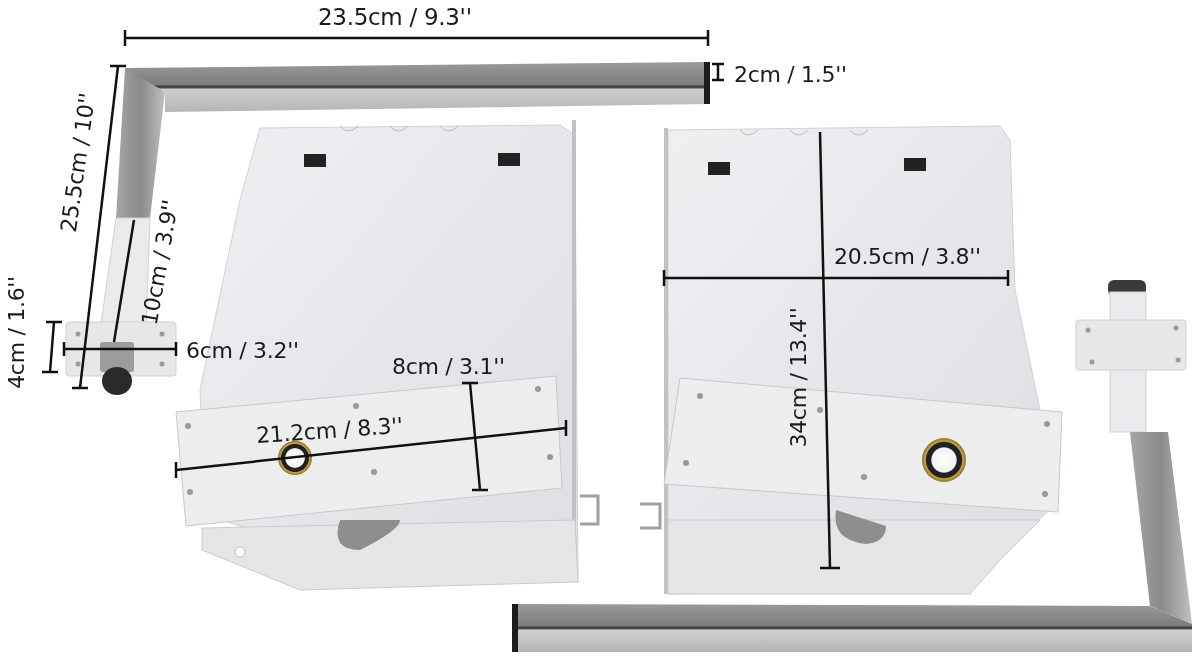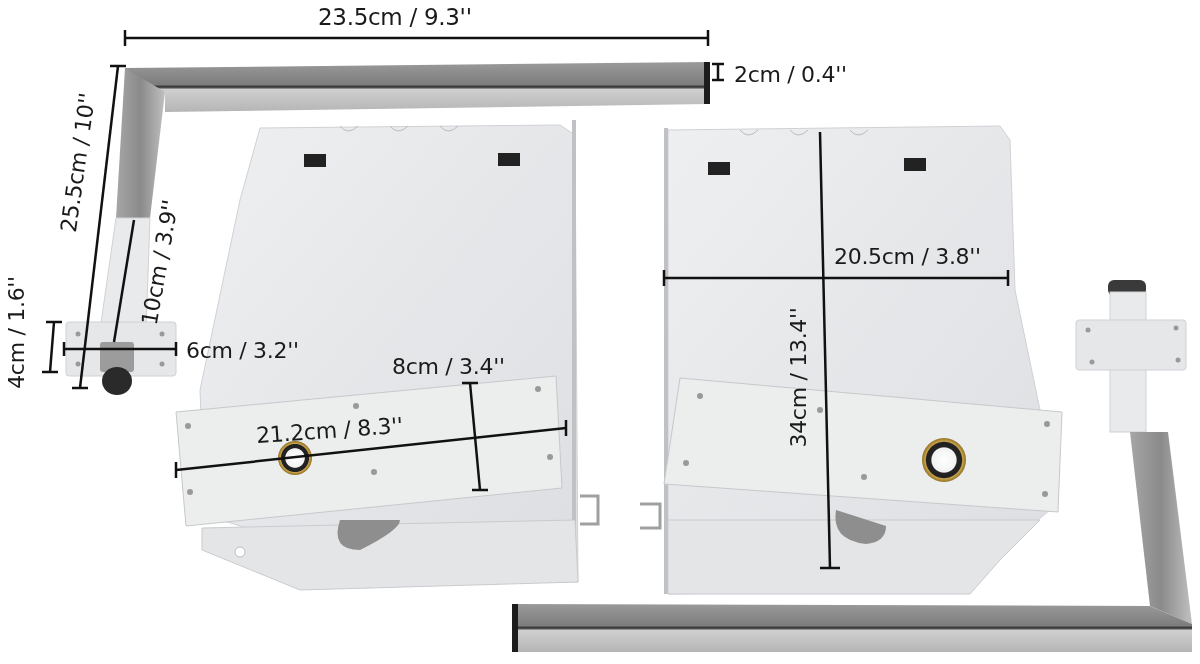--- a/index.html
+++ b/index.html
@@ -157,22 +157,22 @@
       <line class="dim-line" x1="664" y1="270" x2="664" y2="286"></line>
       <line class="dim-line" x1="1008" y1="270" x2="1008" y2="286"></line>
 
       <line class="dim-line" x1="820" y1="132" x2="830" y2="568"></line>
       <line class="dim-line" x1="820" y1="568" x2="840" y2="568"></line>
     </g>
   </svg>
 
   
   <div class="label-html" style="left:318px; top:4px; font-size:23px;">23.5cm / 9.3''</div>
-  <div class="label-html" style="left:734px; top:62px;">2cm / 0.4''</div>
+  <div class="label-html" style="left:734px; top:62px;">2cm / 1.5''</div>
   <div class="label-html" style="left:-22px; top:150px; transform:rotate(-82deg); transform-origin:center; width:200px; text-align:center;">25.5cm / 10''</div>
   <div class="label-html" style="left:80px; top:250px; transform:rotate(-80deg); transform-origin:center; width:160px; text-align:center;">10cm / 3.9''</div>
   <div class="label-html" style="left:-44px; top:320px; transform:rotate(-90deg); transform-origin:center; width:120px; text-align:center;">4cm / 1.6''</div>
   <div class="label-html" style="left:186px; top:338px;">6cm / 3.2''</div>
-  <div class="label-html" style="left:392px; top:354px;">8cm / 3.4''</div>
+  <div class="label-html" style="left:392px; top:354px;">8cm / 3.1''</div>
   <div class="label-html" style="left:256px; top:418px; transform:rotate(-4deg);">21.2cm / 8.3''</div>
   <div class="label-html" style="left:834px; top:244px;">20.5cm / 3.8''</div>
   <div class="label-html" style="left:698px; top:365px; transform:rotate(-90deg); transform-origin:center; width:200px; text-align:center;">34cm / 13.4''</div>
 </div>
 
 </body></html>

